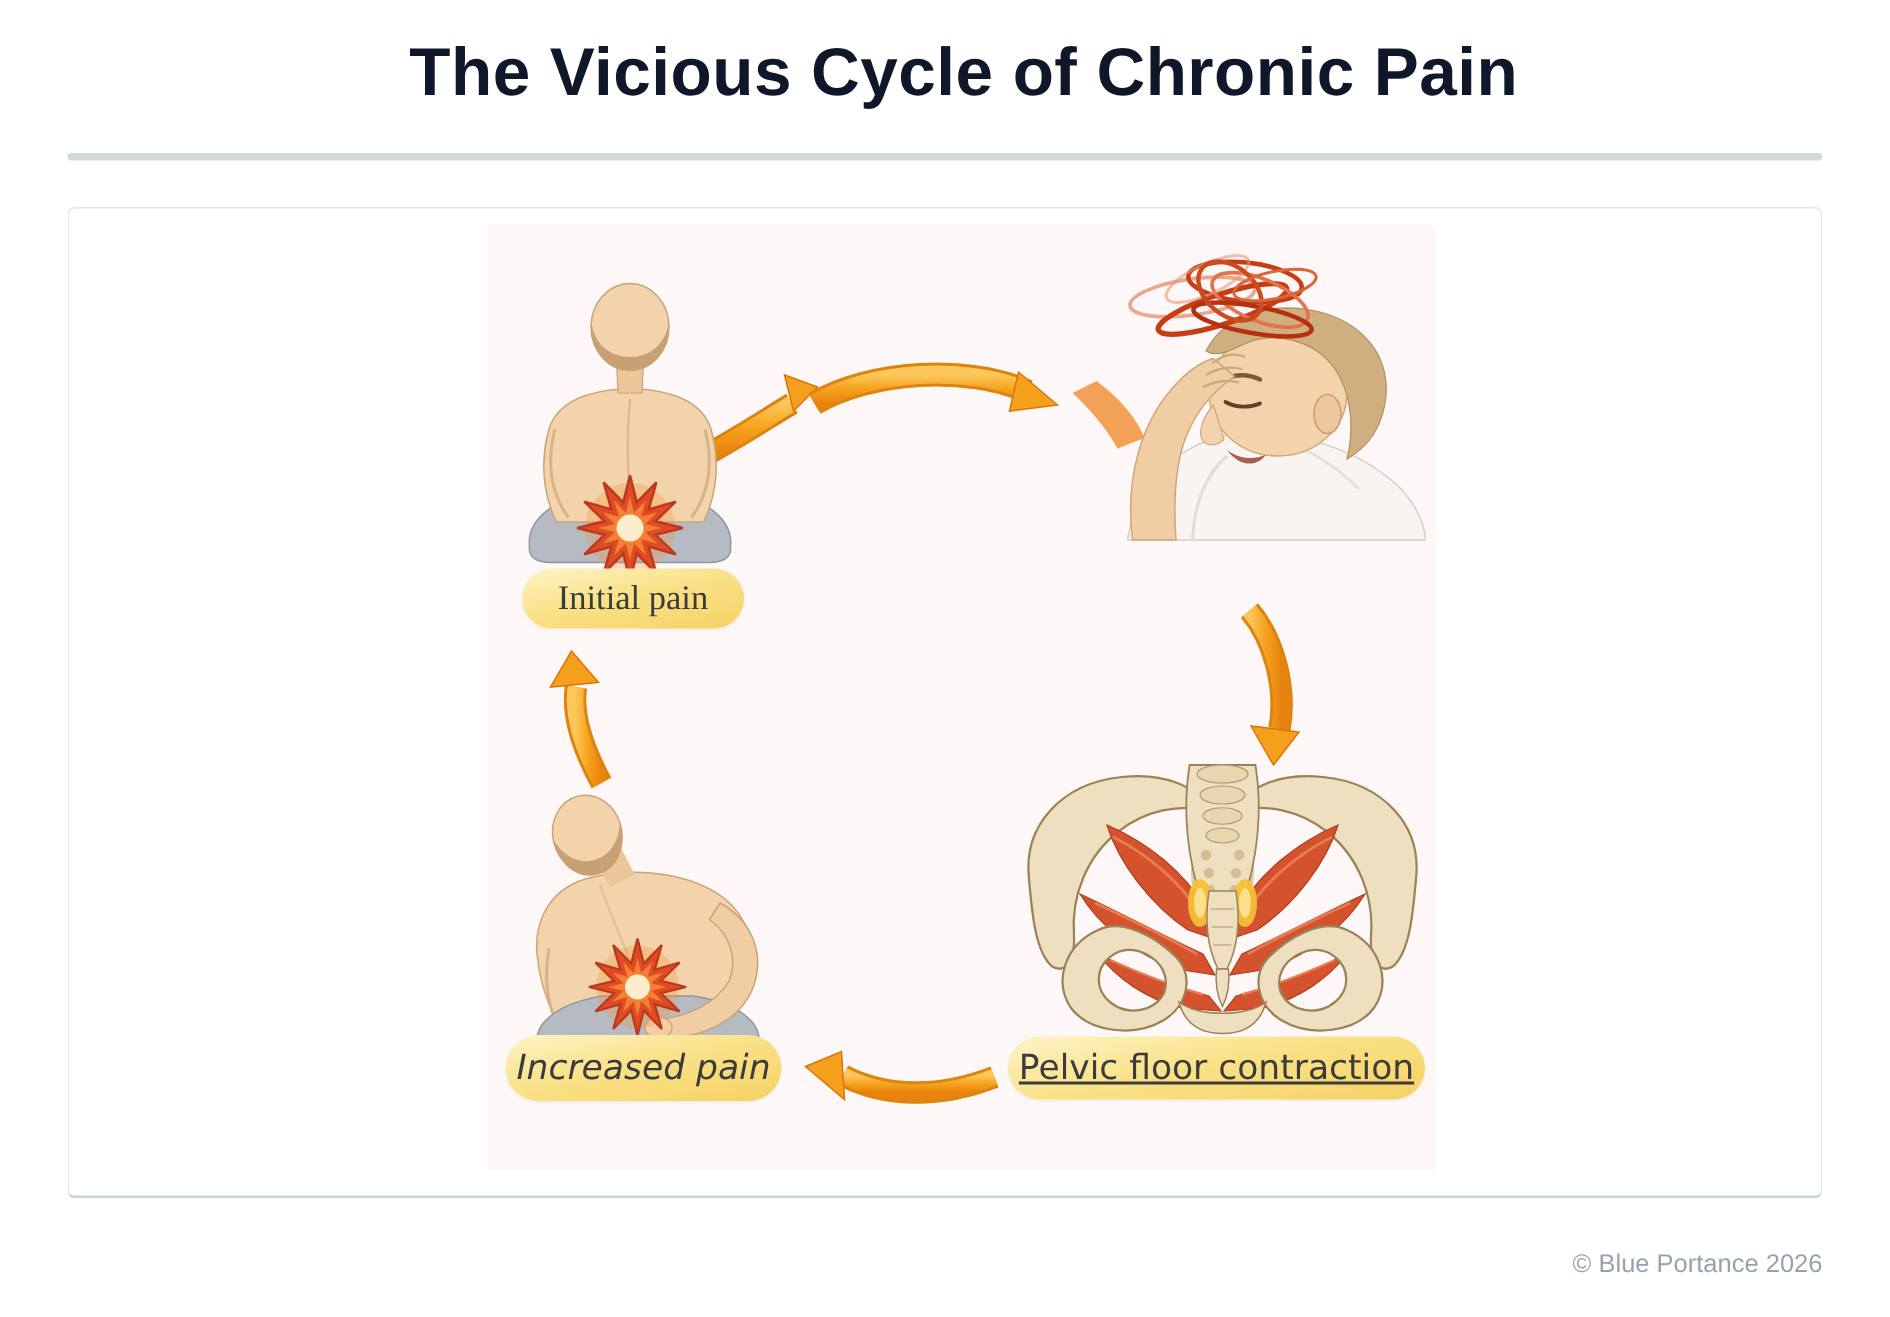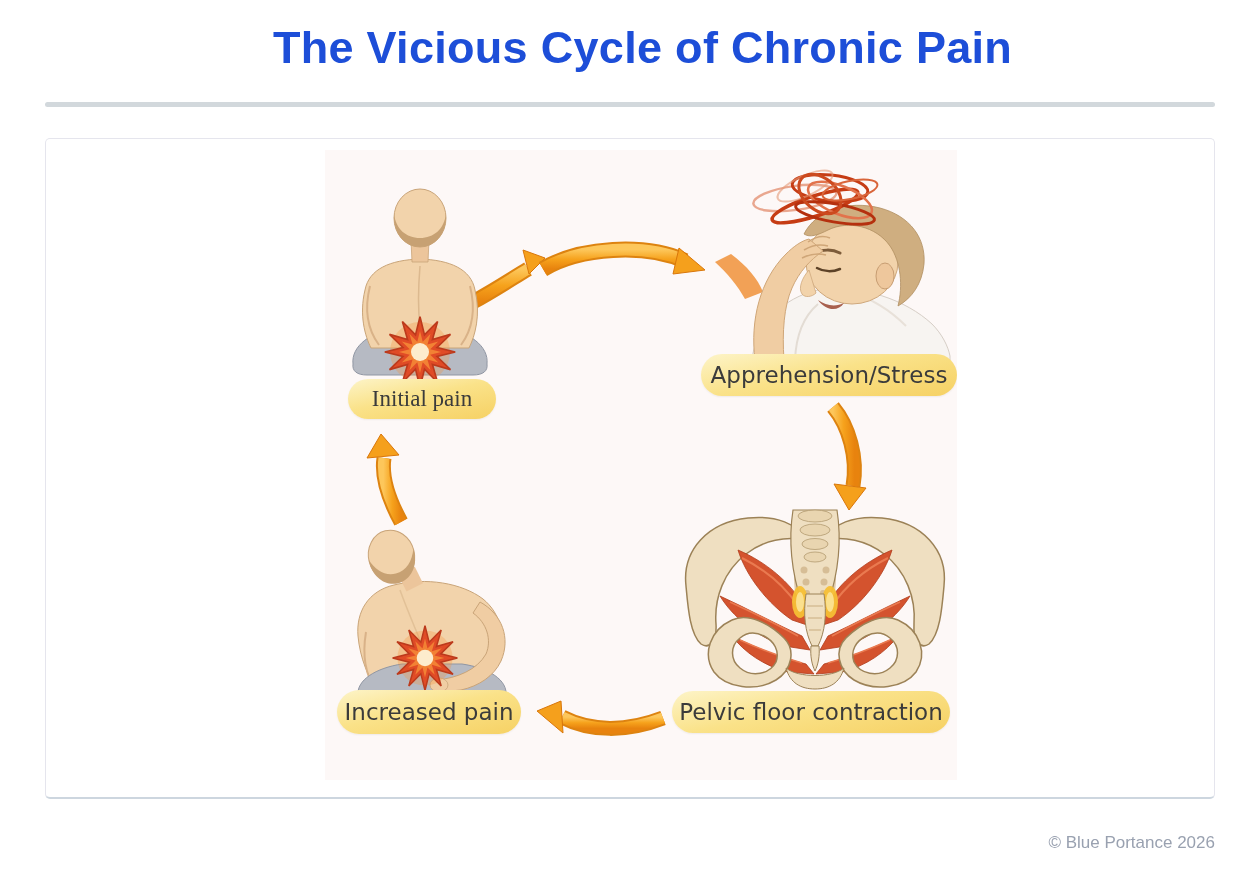--- a/index.html
+++ b/index.html
@@ -1,35 +1,35 @@
 <!DOCTYPE html>
 <html><head>
 <meta charset="utf-8">
 <style>
   html,body{margin:0;padding:0;background:#ffffff;}
   .page{position:relative;width:1260px;height:878px;overflow:hidden;background:#fff;
         font-family:"Liberation Sans",sans-serif;}
   .title{position:absolute;top:22px;left:0;right:0;margin:0;text-align:center;
-         font-size:45px;font-weight:700;letter-spacing:.3px;color:#1d4ed8;padding-left:25px;}
+         font-size:45px;font-weight:700;letter-spacing:.3px;color:#0f172a;padding-left:25px;}
   .divider{position:absolute;top:102px;left:45px;right:45px;height:5px;
            background:#d2d8dc;border-radius:3px;}
   .card{position:absolute;top:138px;left:45px;right:45px;height:658px;background:#fff;
         border:1px solid #e5e5ed;border-bottom:2px solid #cdd6df;border-radius:5px;}
   .canvas{position:absolute;left:279px;top:11px;width:632px;height:630px;
           background:#fdf8f7;overflow:hidden;}
   .canvas svg{position:absolute;left:0;top:0;}
   .pill{position:absolute;display:flex;align-items:center;justify-content:center;
         border-radius:22px;color:#3b3b3b;font-family:"DejaVu Sans",sans-serif;
         font-size:23px;white-space:nowrap;
         background:linear-gradient(168deg,#fdf4c8 0%,#fae289 45%,#f6d164 100%);
         box-shadow:0 1px 2px rgba(0,0,0,.06);}
   .pill-initial{left:23px;top:229px;width:148px;height:40px;font-family:Liberation Serif, serif;}
   .pill-stress{left:376px;top:204px;width:256px;height:42px;}
-  .pill-pelvic{left:347px;top:541px;width:278px;height:42px;}
-  .pill-increased{left:12px;top:540px;width:184px;height:44px;}
+  .pill-pelvic{left:347px;top:541px;width:278px;height:42px;text-decoration:underline;}
+  .pill-increased{left:12px;top:540px;width:184px;height:44px;font-style:italic;}
   .footer{position:absolute;top:833px;right:45px;font-size:17px;color:#99a1b0;}
 </style>
 </head>
 <body>
 
 <div class="page">
 
   <h1 class="title">The Vicious Cycle of Chronic Pain</h1>
   <div class="divider"></div>
 
@@ -176,20 +176,19 @@
           <use href="#burst" transform="translate(85,130) scale(0.92)"></use>
           <g transform="rotate(-14 52 30)">
             <path d="M 54,48 L 72,44 L 76,62 L 58,66 Z" fill="#ecc59b"></path>
             <ellipse cx="52" cy="28" rx="23" ry="26" fill="#f2d3ab" stroke="#c9a478"></ellipse>
             <path d="M 29,26 C 28,44 39,56 52,56 C 65,56 76,44 75,26 C 71,38 63,46 52,46 C 41,46 33,38 29,26 Z" fill="#c7a173"></path>
           </g>
         </g>
       </svg>
 
       <div class="pill pill-initial">Initial pain</div>
-      <div class="pill pill-stress">Apprehension/Stress</div>
       <div class="pill pill-pelvic">Pelvic floor contraction</div>
       <div class="pill pill-increased">Increased pain</div>
     </div>
   </div>
 
   <div class="footer">© Blue Portance 2026</div>
 </div>
 
 </body></html>

